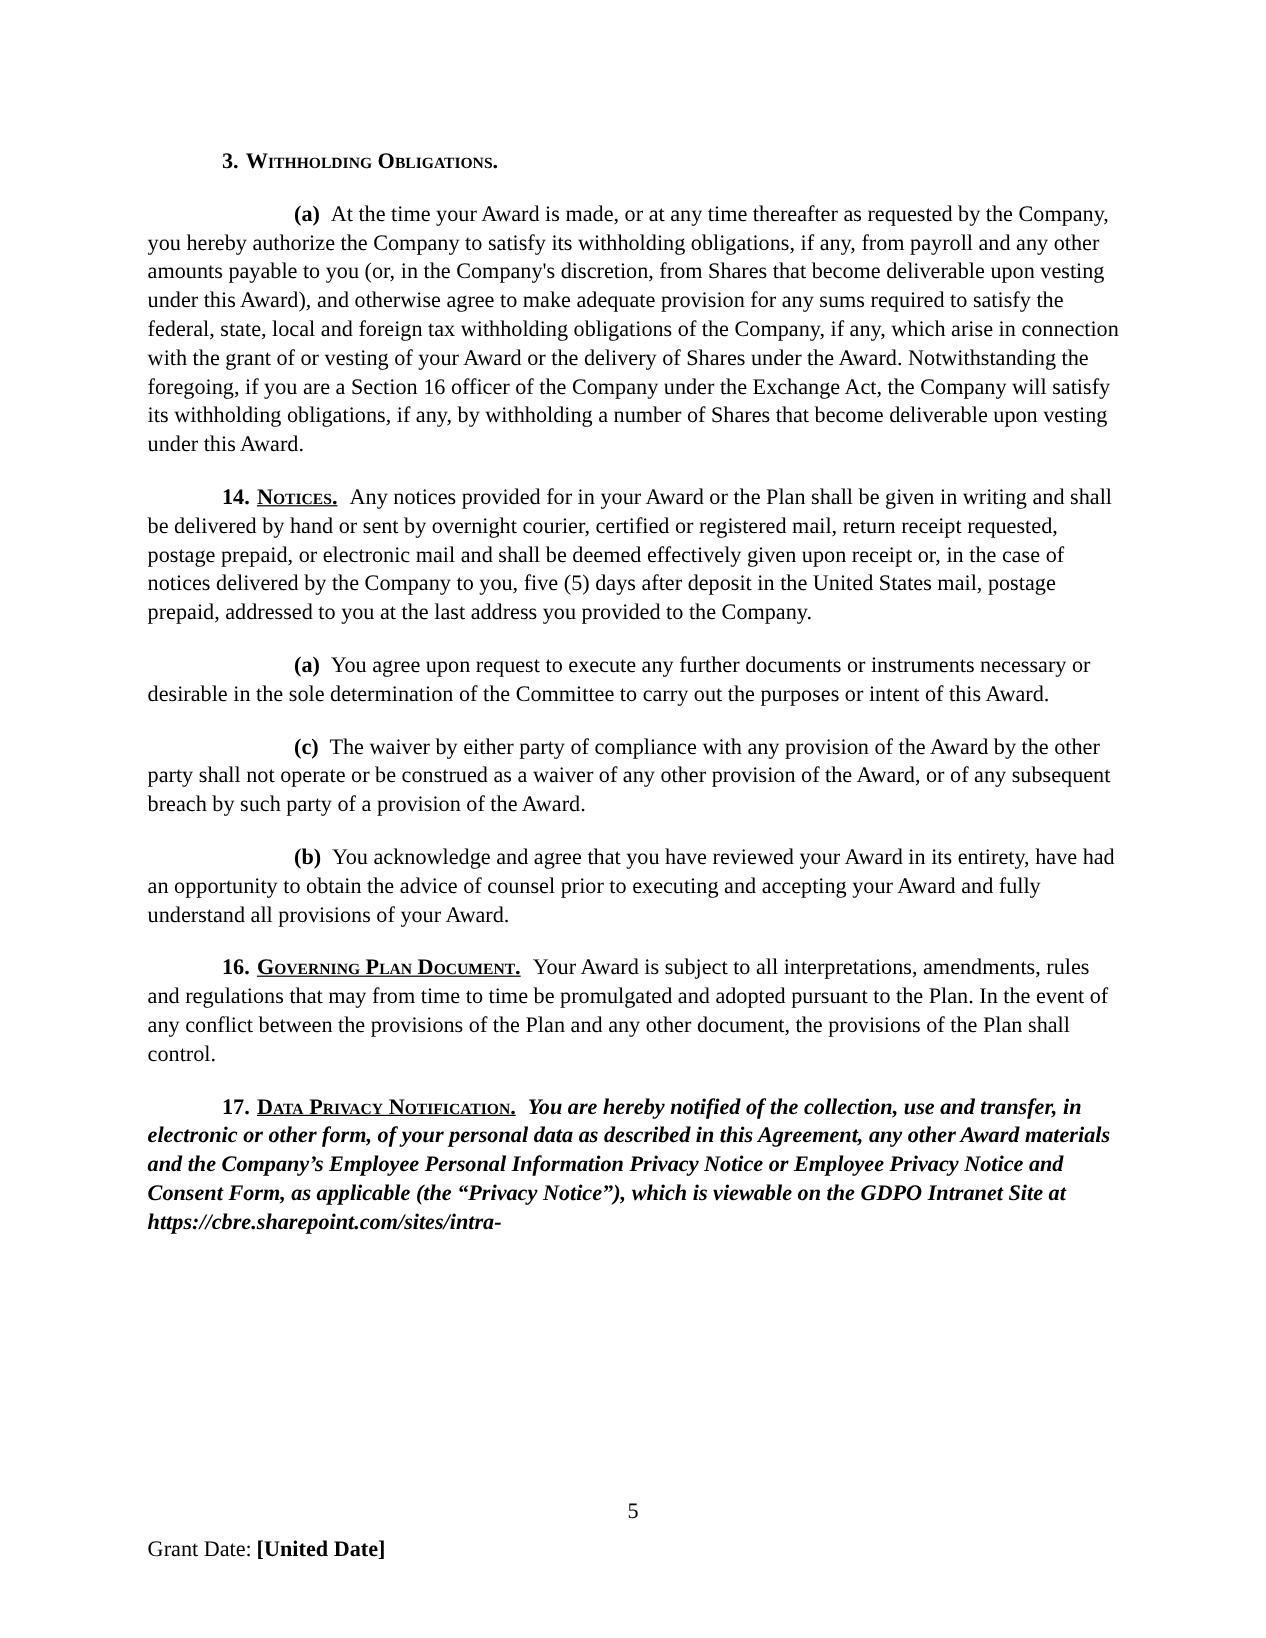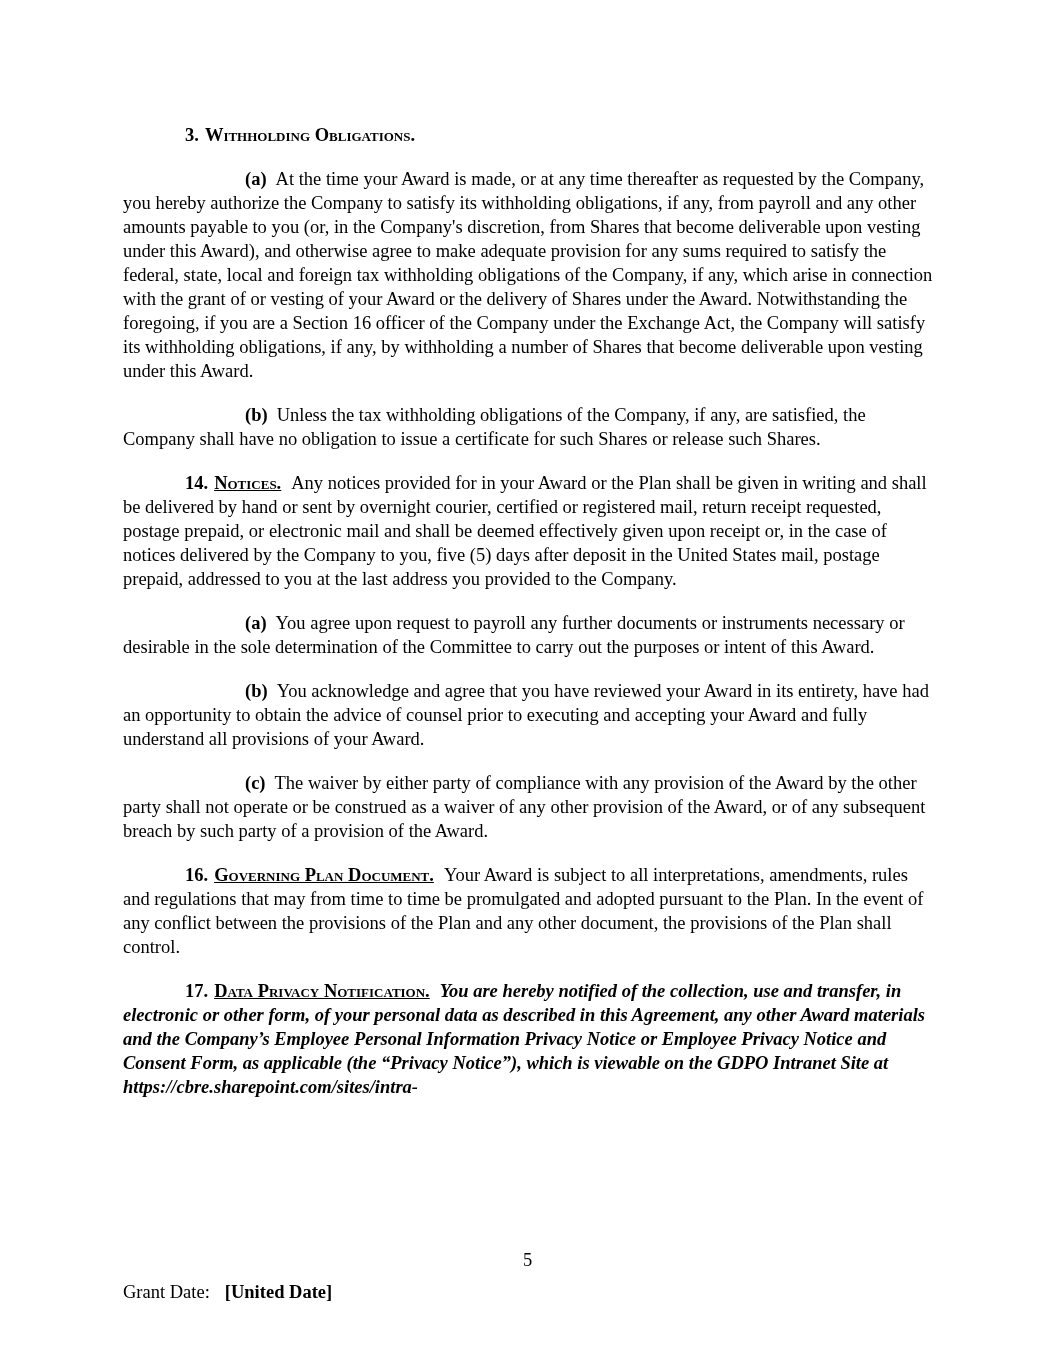--- a/index.html
+++ b/index.html
@@ -43,42 +43,41 @@
     font-size: 18.5px;
     line-height: 24px;
   }
   .grant-date {
     position: absolute;
     top: 1280px;
     left: 123px;
     font-size: 18.5px;
     line-height: 24px;
   }
-  .gd-label { margin-right: 15px; text-align: right; }
+  .gd-label { margin-right: 4px; text-align: right; }
 </style>
 </head>
 <body>
 
 <div class="page">
   <main class="content">
 
     <p class="para indent-h"><span class="b num">3.</span><span class="b sc">Withholding Obligations.</span></p>
 
     <p class="para indent-s"><span class="b lbl">(a)</span><span>At the time your Award is made, or at any time thereafter as requested by the Company, you hereby authorize the Company to satisfy its withholding obligations, if any, from payroll and any other amounts payable to you (or, in the Company's discretion, from Shares that become deliverable upon vesting under this Award), and otherwise agree to make adequate provision for any sums required to satisfy the federal, state, local and foreign tax withholding obligations of the Company, if any, which arise in connection with the grant of or vesting of your Award or the delivery of Shares under the Award. Notwithstanding the foregoing, if you are a Section 16 officer of the Company under the Exchange Act, the Company will satisfy its withholding obligations, if any, by withholding a number of Shares that become deliverable upon vesting under this Award.</span></p>
 
-    <p class="para indent-s"><span class="b lbl">(b)</span><span>Unless the tax withholding obligations of the Company, if any, are satisfied, the Company shall have no obligation to issue a certificate for such Shares or release such Shares.</span></p>
 
     <p class="para indent-h"><span class="b num">14.</span><span class="b sc ttl">Notices.</span><span>Any notices provided for in your Award or the Plan shall be given in writing and shall be delivered by hand or sent by overnight courier, certified or registered mail, return receipt requested, postage prepaid, or electronic mail and shall be deemed effectively given upon receipt or, in the case of notices delivered by the Company to you, five (5) days after deposit in the United States mail, postage prepaid, addressed to you at the last address you provided to the Company.</span></p>
 
 
-    <p class="para indent-s"><span class="b lbl">(a)</span><span>You agree upon request to payroll any further documents or instruments necessary or desirable in the sole determination of the Committee to carry out the purposes or intent of this Award.</span></p>
+    <p class="para indent-s"><span class="b lbl">(a)</span><span>You agree upon request to execute any further documents or instruments necessary or desirable in the sole determination of the Committee to carry out the purposes or intent of this Award.</span></p>
+
+    <p class="para indent-s"><span class="b lbl">(c)</span><span>The waiver by either party of compliance with any provision of the Award by the other party shall not operate or be construed as a waiver of any other provision of the Award, or of any subsequent breach by such party of a provision of the Award.</span></p>
 
     <p class="para indent-s"><span class="b lbl">(b)</span><span>You acknowledge and agree that you have reviewed your Award in its entirety, have had an opportunity to obtain the advice of counsel prior to executing and accepting your Award and fully understand all provisions of your Award.</span></p>
-
-    <p class="para indent-s"><span class="b lbl">(c)</span><span>The waiver by either party of compliance with any provision of the Award by the other party shall not operate or be construed as a waiver of any other provision of the Award, or of any subsequent breach by such party of a provision of the Award.</span></p>
 
     <p class="para indent-h"><span class="b num">16.</span><span class="b sc ttl">Governing Plan Document.</span><span>Your Award is subject to all interpretations, amendments, rules and regulations that may from time to time be promulgated and adopted pursuant to the Plan.  In the event of any conflict between the provisions of the Plan and any other document, the provisions of the Plan shall control.</span></p>
 
     <p class="para indent-h"><span class="b num">17.</span><span class="b sc ttl">Data Privacy Notification.</span><span class="b it">You are hereby notified of the collection, use and transfer, in electronic or other form, of your personal data as described in this Agreement, any other Award materials and the Company’s Employee Personal Information Privacy Notice or Employee Privacy Notice and Consent Form, as applicable (the “</span><span class="b it ul">Privacy Notice</span><span class="b it">”), which is viewable on the GDPO Intranet Site at https://cbre.sharepoint.com/sites/intra-</span></p>
 
   </main>
 
   <div class="page-number">5</div>
 
   <div class="grant-date"><span class="gd-label">Grant Date:</span><span class="b">[United Date]</span></div>

